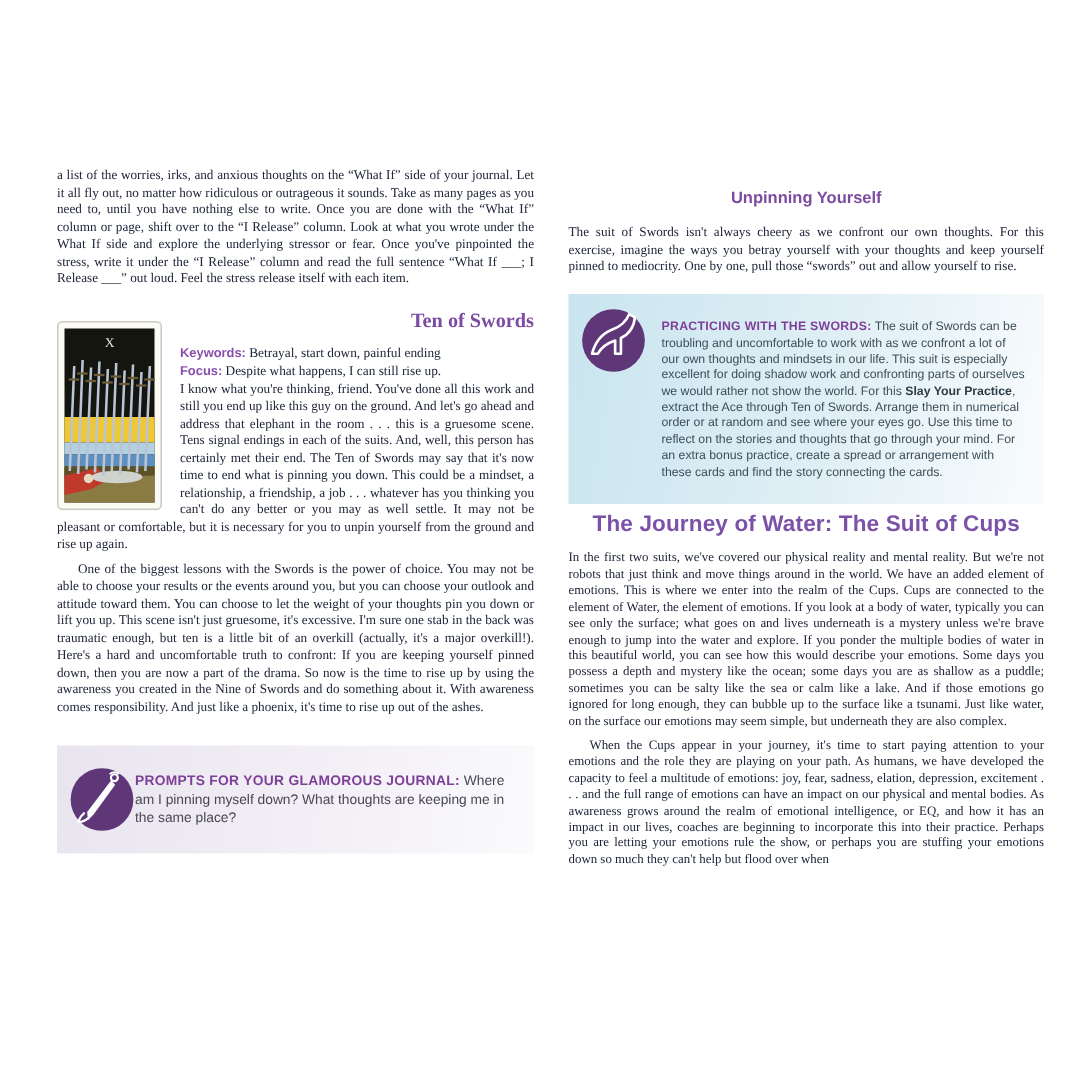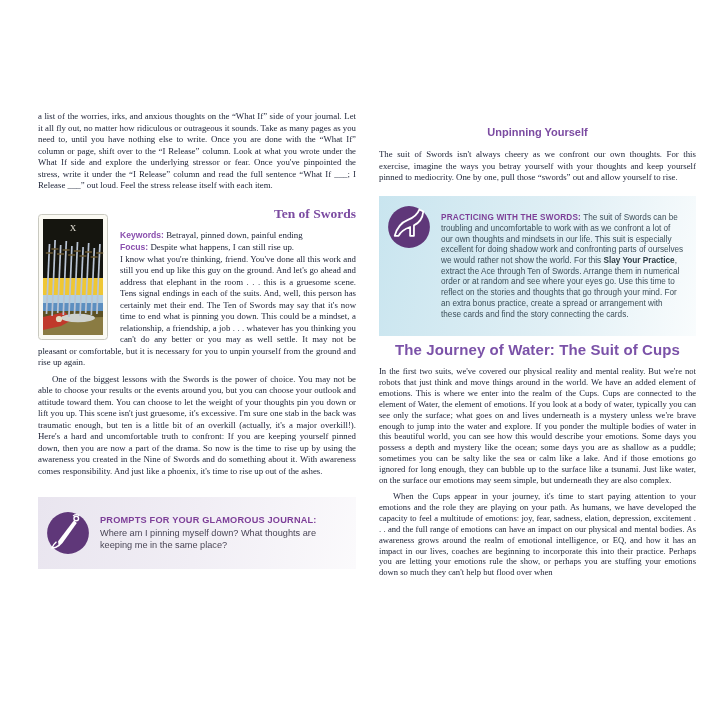--- a/index.html
+++ b/index.html
@@ -22,21 +22,21 @@
     font-family:"Liberation Sans", sans-serif; font-weight:700;
     color:#8a4fae; font-size:8.6px;
   }
   .body-start { margin-top:0; }
   .gap-top { margin-top:5px; }
   
   .prompt-box {
     position:absolute; left:38px; top:497px; width:318px; min-height:64px;
     box-sizing:border-box; padding:8px 14px 8px 8px;
     background:linear-gradient(100deg,#e9e5ef 0%,#f1eef5 50%,#fbfafc 100%);
-    display:flex; align-items:center; gap:10px;
+    display:flex; align-items:center; 
   }
   .practice-box {
     position:absolute; left:379px; top:196px; width:317px; min-height:128px;
     box-sizing:border-box; padding:9px 12px 8px 8px;
     background:linear-gradient(100deg,#c9e5ef 0%,#e0eff5 55%,#f9fcfd 100%);
     display:flex; align-items:flex-start; gap:10px;
   }
   .circle-icon { width:44px; height:44px; flex:none; }
   .box-text {
     font-family:"Liberation Sans", sans-serif; font-size:9.2px;
@@ -117,21 +117,21 @@
             <line x1="35.8" y1="37" x2="42.8" y2="37"></line>
           <line x1="41.4" y1="42" x2="48.4" y2="42"></line>
             <line x1="47" y1="38" x2="54" y2="38"></line>
           <line x1="52.6" y1="43" x2="59.6" y2="43"></line>
             <line x1="58.2" y1="39" x2="65.2" y2="39"></line>
         </g>
         <text x="35" y="17" fill="#e9e5da" font-size="9" text-anchor="middle" font-family="Liberation Serif, serif">X</text>
       </svg>
 
       <h2 class="sec-title">Ten of Swords</h2>
-      <p class="kv"><span class="klabel">Keywords:</span> <span>Betrayal, pinned down, painful ending</span></p>
+      <p class="kv"><span class="klabel">Keywords:</span> <span>Betrayal, start down, painful ending</span></p>
       <p class="kv"><span class="klabel">Focus:</span> <span>Despite what happens, I can still rise up.</span></p>
 
       <p class="para body-start">I know what you're thinking, friend. You've done all this work and still you end up like this guy on the ground. And let's go ahead and address that elephant in the room . . . this is a gruesome scene. Tens signal endings in each of the suits. And, well, this person has certainly met their end. The Ten of Swords may say that it's now time to end what is pinning you down. This could be a mindset, a relationship, a friendship, a job . . . whatever has you thinking you can't do any better or you may as well settle. It may not be pleasant or comfortable, but it is necessary for you to unpin yourself from the ground and rise up again.</p>
       <p class="para indent gap-top">One of the biggest lessons with the Swords is the power of choice. You may not be able to choose your results or the events around you, but you can choose your outlook and attitude toward them. You can choose to let the weight of your thoughts pin you down or lift you up. This scene isn't just gruesome, it's excessive. I'm sure one stab in the back was traumatic enough, but ten is a little bit of an overkill (actually, it's a major overkill!). Here's a hard and uncomfortable truth to confront: If you are keeping yourself pinned down, then you are now a part of the drama. So now is the time to rise up by using the awareness you created in the Nine of Swords and do something about it. With awareness comes responsibility. And just like a phoenix, it's time to rise up out of the ashes.</p>
     </div>
   </div>
 
   <div class="prompt-box">
     <svg class="circle-icon" viewBox="0 0 40 40">
       <circle cx="20" cy="20" r="19" fill="#5f3779"></circle>

